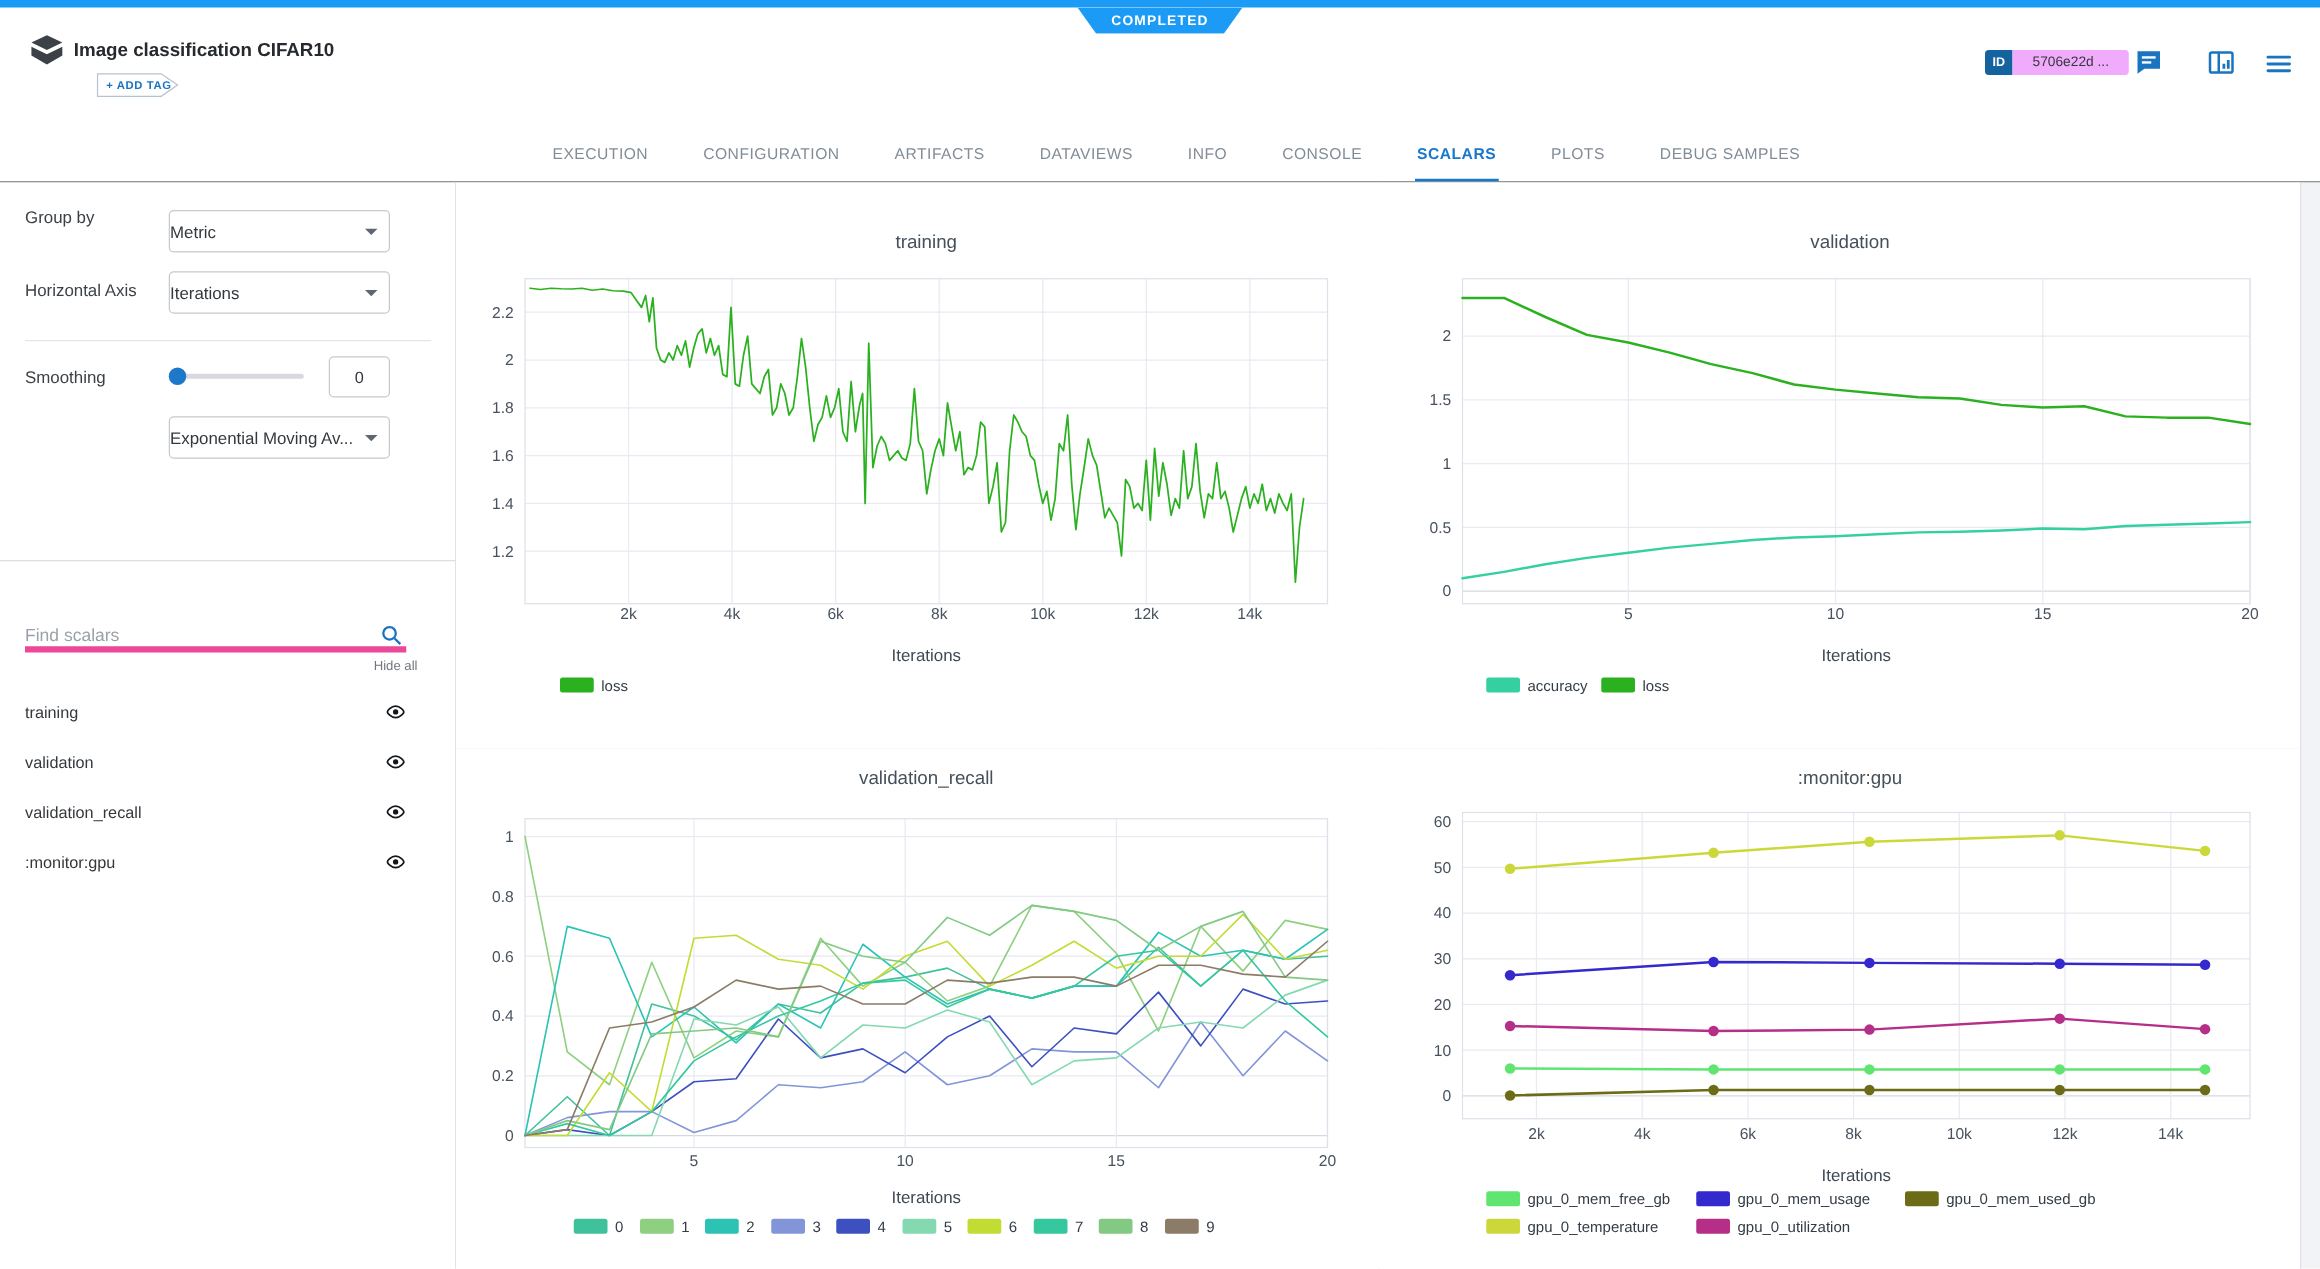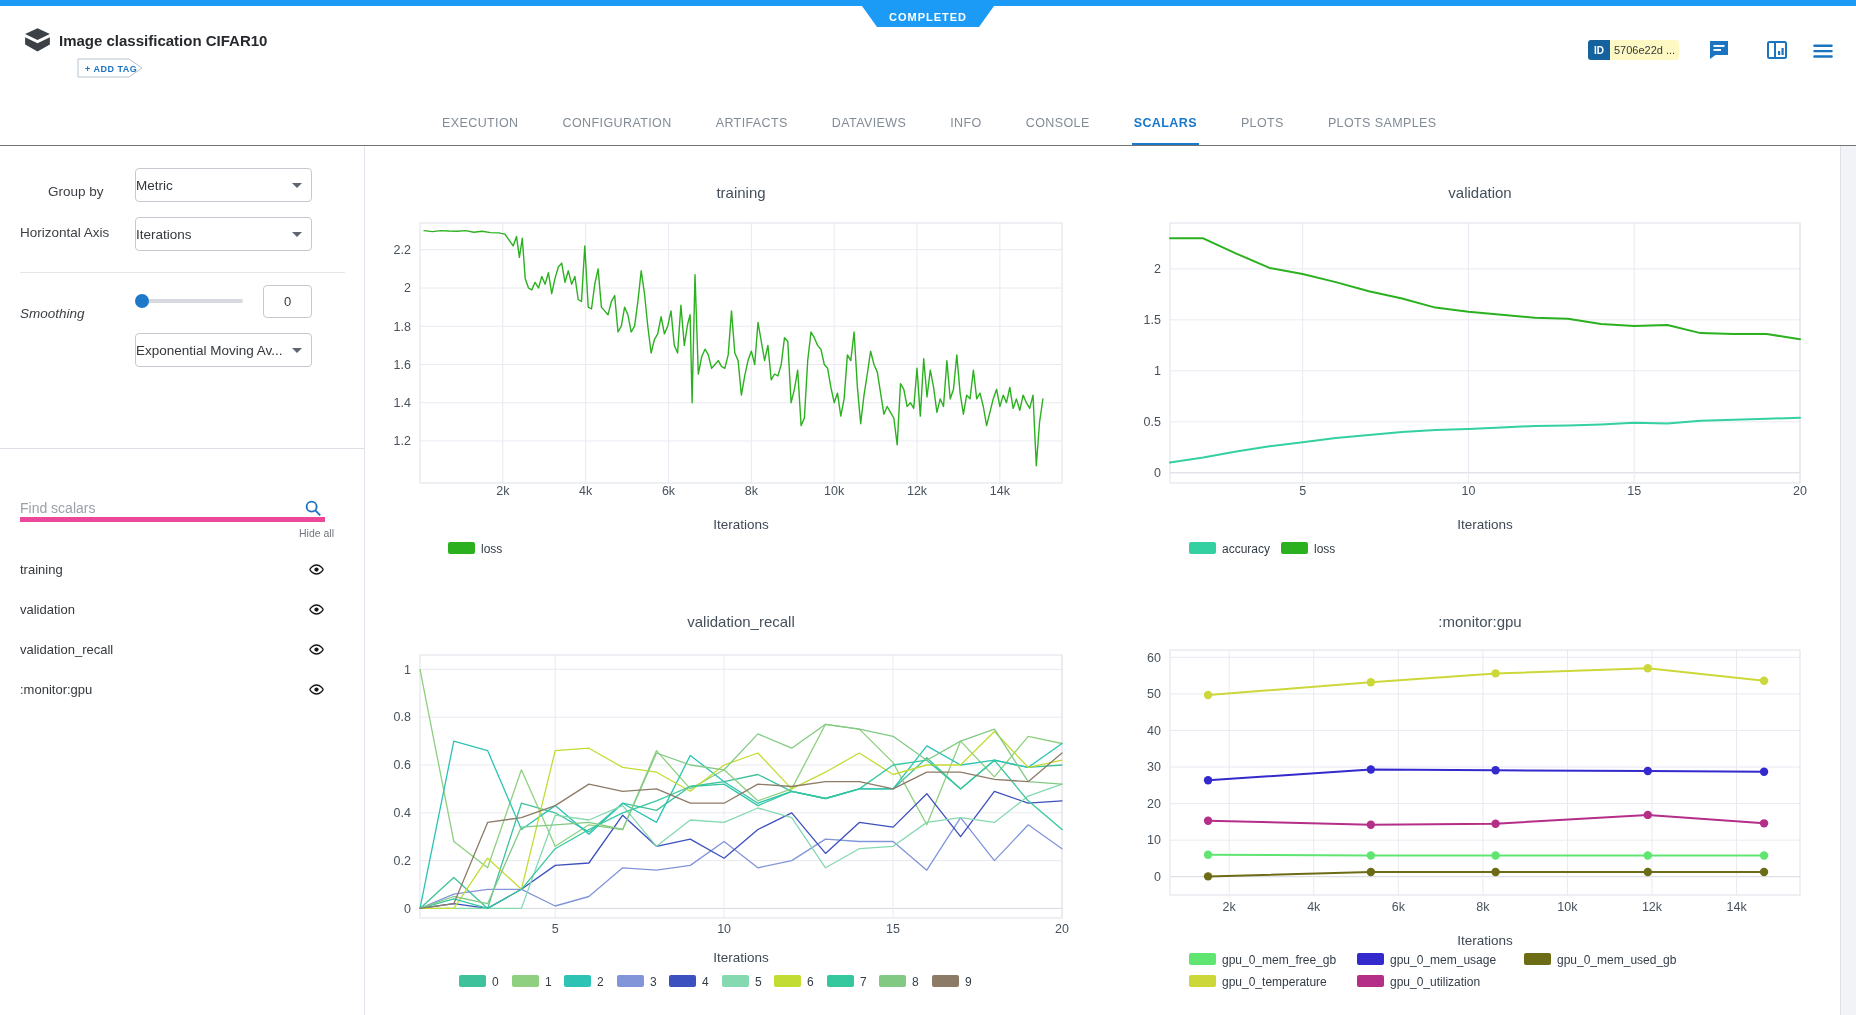--- a/index.html
+++ b/index.html
@@ -12,21 +12,21 @@
             clip-path:polygon(0 0,100% 0,calc(100% - 15px) 100%,15px 100%);
             display:flex; align-items:center; justify-content:center; }
   .ribbon span { color:#fff; font-size:11px; font-weight:bold; letter-spacing:1px; }
 
   
   .app-icon { position:absolute; left:24px; top:27px; width:27px; height:27px; }
   .page-title { position:absolute; left:59px; top:32px; font-size:15px; font-weight:bold; color:#26292d; }
   .add-tag { position:absolute; left:77px; top:58px; cursor:pointer; }
   .id-badge { position:absolute; left:1588px; top:40px; height:20px; display:flex; align-items:stretch; font-size:11px; cursor:pointer; }
   .id-badge .id-key { background:#15639e; color:#fff; font-weight:bold; font-size:10px; display:flex; align-items:center; padding:0 6px; border-radius:3px 0 0 3px; }
-  .id-badge .id-val { background:#fef9c3; color:#34383d; display:flex; align-items:center; padding:0 4px; border-radius:0 3px 3px 0; }
+  .id-badge .id-val { background:#f0abfc; color:#34383d; display:flex; align-items:center; padding:0 16px; border-radius:0 3px 3px 0; }
   .hbtn { position:absolute; width:26px; height:26px; background:none; border:none; cursor:pointer; padding:0; }
 
   
   .tabbar { position:absolute; left:0; top:88px; width:1856px; height:58px; border-bottom:1px solid #737373; }
   .tabs { position:absolute; left:440px; bottom:0; display:flex; gap:40px; align-items:flex-end; }
   .tab { font-size:12.5px; letter-spacing:.4px; color:#828c96; padding:0 2px 15px 2px; cursor:pointer; white-space:nowrap; }
   .tab.active { color:#1878cc; font-weight:bold; border-bottom:2px solid #1878cc; padding-bottom:13px; }
   .tabbar-icons button { background:none;border:none;cursor:pointer;padding:0;position:absolute; }
 
   
@@ -123,21 +123,21 @@
   <nav class="tabbar">
     <div class="tabs">
         <div class="tab">EXECUTION</div>
         <div class="tab">CONFIGURATION</div>
         <div class="tab">ARTIFACTS</div>
         <div class="tab">DATAVIEWS</div>
         <div class="tab">INFO</div>
         <div class="tab">CONSOLE</div>
         <div class="tab active">SCALARS</div>
         <div class="tab">PLOTS</div>
-        <div class="tab">PLOTS SAMPLES</div>
+        <div class="tab">DEBUG SAMPLES</div>
       </div>
     <div class="tabbar-icons">
       <button style="left:1752px; top:104px; width:26px; height:24px;">
         <span>
           <svg viewBox="0 0 24 24" width="24" height="22">
             <rect x="2" y="4" width="20" height="16" rx="2" fill="#1a74c0"></rect>
             <rect x="4.5" y="9" width="15" height="1.8" fill="#fff"></rect>
             <rect x="4.5" y="13" width="15" height="1.8" fill="#fff"></rect>
           </svg>
         </span>
@@ -148,35 +148,35 @@
             <path d="M20 12a8 8 0 1 1-2.2-5.5" fill="none" stroke="#1a74c0" stroke-width="2"></path>
             <path d="M21 2.5 v6 h-6 z" fill="#1a74c0"></path>
             <path d="M10.3 8.8 l5.4 3.2 -5.4 3.2 z" fill="#2e7d32"></path>
           </svg>
         </span>
       </button>
     </div>
   </nav>
 
   <aside class="sidebar">
-    <span class="sb-label" style="top:38px;margin-left:28px;">Group by</span>
+    <span class="sb-label" style="top:20px;">Group by</span>
     <div class="select" style="top:22px;">
       <span>Metric</span>
         <i class="caret"></i>
     </div>
 
     <span class="sb-label" style="top:79px;">Horizontal Axis</span>
     <div class="select" style="top:71px;">
       <span>Iterations</span>
         <i class="caret"></i>
     </div>
 
     <hr class="sb-div1">
 
-    <span class="sb-label" style="top:160px;font-style:italic;">Smoothing</span>
+    <span class="sb-label" style="top:148px;">Smoothing</span>
     <div class="slider-track">
       <div class="slider-knob"></div>
     </div>
     <div class="smooth-input">
       <span>0</span>
     </div>
     <div class="select" style="top:187px;">
       <span>Exponential Moving Av...</span>
         <i class="caret"></i>
     </div>

